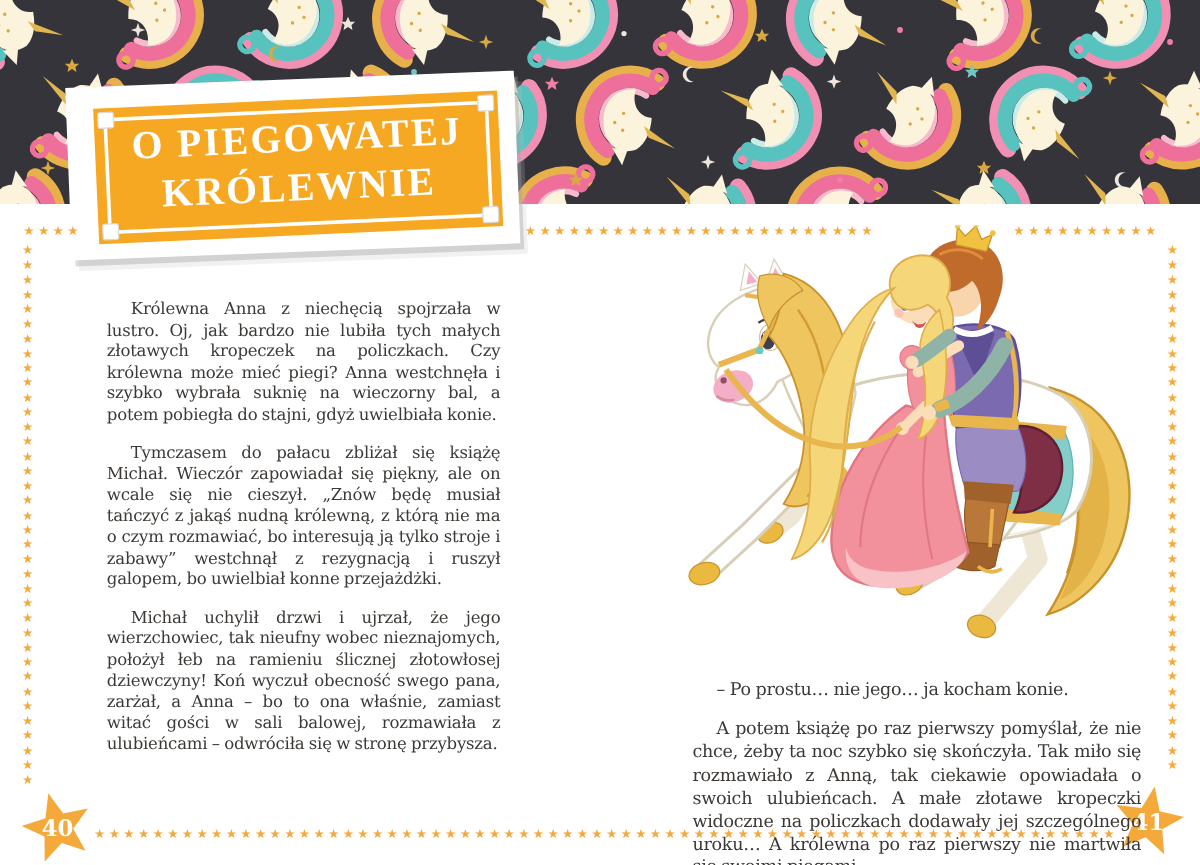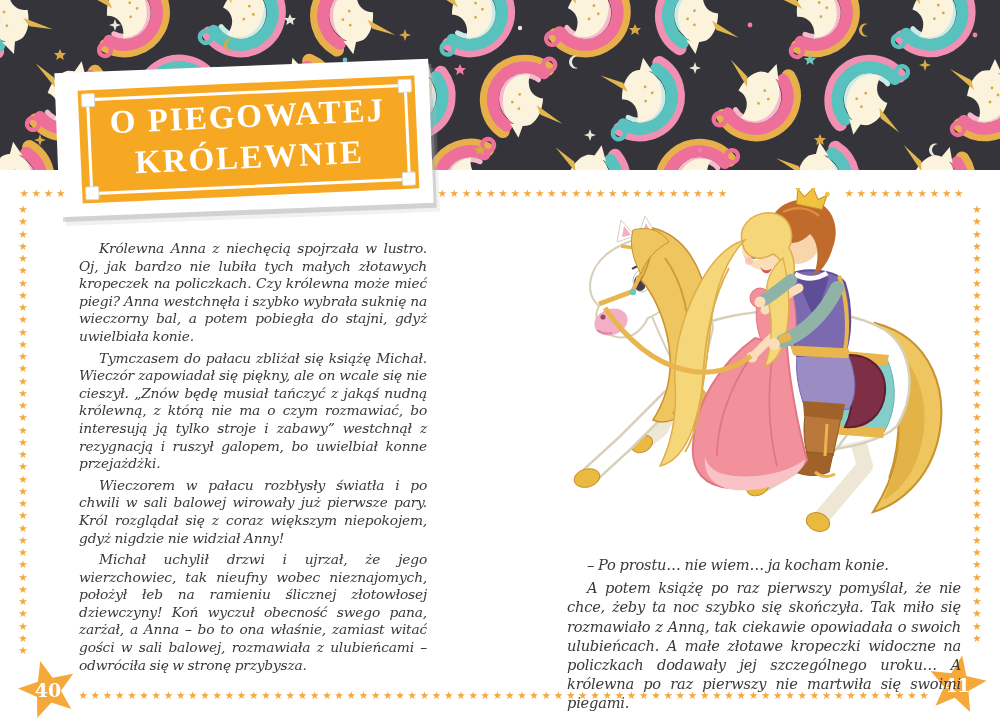--- a/index.html
+++ b/index.html
@@ -23,21 +23,21 @@
   .hstars span{width:12.2px;text-align:center;font-size:10.5px;line-height:12px;}
   .vstars{display:flex;flex-direction:column;}
   .vstars span{height:12.25px;width:12px;text-align:center;font-size:10.5px;line-height:12.2px;}
   #top-a{left:18px;top:187px}#top-b{left:436px;top:187px}#top-c{left:843px;top:187px}
   #bottom-row{left:77px;top:689px}
   #left-col{left:17px;top:203px}#right-col{left:971px;top:203px}
   .pagestar{position:absolute;}
   .pagestar text{font-family:"DejaVu Serif",serif;font-weight:bold;fill:#ffffff;font-size:19px;}
   
   .textcol{position:absolute;color:#3B3835;text-align:justify;}
-  .textcol p{margin:4px;text-indent:20px;font-style:italic;}
+  .textcol p{margin:14px;text-indent:20px;}
   #left-text{left:75px;top:236px;width:356px;font-size:13.8px;line-height:17.6px;letter-spacing:-0.2px;word-spacing:-0.5px;}
   #right-text{left:563px;top:551px;width:402px;font-size:14.6px;line-height:19.2px;letter-spacing:-0.2px;word-spacing:-0.5px;}
   
   #illo{position:absolute;left:545px;top:188px;}
 </style>
 </head>
 <body>
 
 <div id="stage">
 
@@ -341,27 +341,26 @@
   <svg class="pagestar" style="left:921px;top:649px" width="72" height="72">
     <g transform="translate(36,36) rotate(10)">
       <path d="M0,-30 L7.64,-10.52 L28.53,-9.27 L12.36,4.02 L17.63,24.27 L0,13 L-17.63,24.27 L-12.36,4.02 L-28.53,-9.27 L-7.64,-10.52 Z" fill="#F5A93B"></path>
     </g>
     <text x="36" y="43" text-anchor="middle">41</text>
   </svg>
 
   <div id="left-text" class="textcol">
     <p>Królewna Anna z niechęcią spojrzała w lustro. Oj, jak bardzo nie lubiła tych małych złotawych kropeczek na policzkach. Czy królewna może mieć piegi? Anna westchnęła i szybko wybrała suknię na wieczorny bal, a potem pobiegła do stajni, gdyż uwielbiała konie.</p>
     <p>Tymczasem do pałacu zbliżał się książę Michał. Wieczór zapowiadał się piękny, ale on wcale się nie cieszył. „Znów będę musiał tańczyć z jakąś nudną królewną, z którą nie ma o czym rozmawiać, bo interesują ją tylko stroje i zabawy” westchnął z rezygnacją i ruszył galopem, bo uwielbiał konne przejażdżki.</p>
-    <p>Wieczorem w pałacu rozbłysły światła i po chwili w sali balowej wirowały już pierwsze pary. Król rozglądał się z coraz większym niepokojem, gdyż nigdzie nie widział Anny!</p>
     <p>Michał uchylił drzwi i ujrzał, że jego wierzchowiec, tak nieufny wobec nieznajomych, położył łeb na ramieniu ślicznej złotowłosej dziewczyny! Koń wyczuł obecność swego pana, zarżał, a Anna – bo to ona właśnie, zamiast witać gości w sali balowej, rozmawiała z ulubieńcami – odwróciła się w stronę przybysza.</p>
 
   </div>
 
   <div id="right-text" class="textcol">
-    <p>– Po prostu… nie wiem… ja kocham konie.</p>
+    <p>– Po prostu… nie jego… ja kocham konie.</p>
     <p>A potem książę po raz pierwszy pomyślał, że nie chce, żeby ta noc szybko się skończyła. Tak miło się rozmawiało z Anną, tak ciekawie opowiadała o swoich ulubieńcach. A małe złotawe kropeczki widoczne na policzkach dodawały jej szczególnego uroku… A królewna po raz pierwszy nie martwiła się swoimi piegami.</p>
   </div>
 
   <svg id="illo" width="430" height="362" viewBox="0 0 430 362">
 
     <path d="M330,135 C388,150 404,205 393,252 C383,293 353,317 328,324 C352,287 360,246 350,208 C342,176 336,152 330,135 Z" fill="#EFC55F" stroke="#C8922C" stroke-width="2"></path>
     <path d="M352,162 C379,187 385,226 375,262 C367,290 351,306 338,312 C354,280 358,244 349,210 Z" fill="#E0AC3F" opacity="0.75"></path>
     <path d="M340,170 C356,200 358,250 344,290" stroke="#C8922C" stroke-width="1.6" fill="none"></path>
 
     <path d="M140,200 L115,242 L100,254" stroke="#EFE7D5" stroke-width="15" fill="none" stroke-linecap="round" stroke-linejoin="round"></path>

